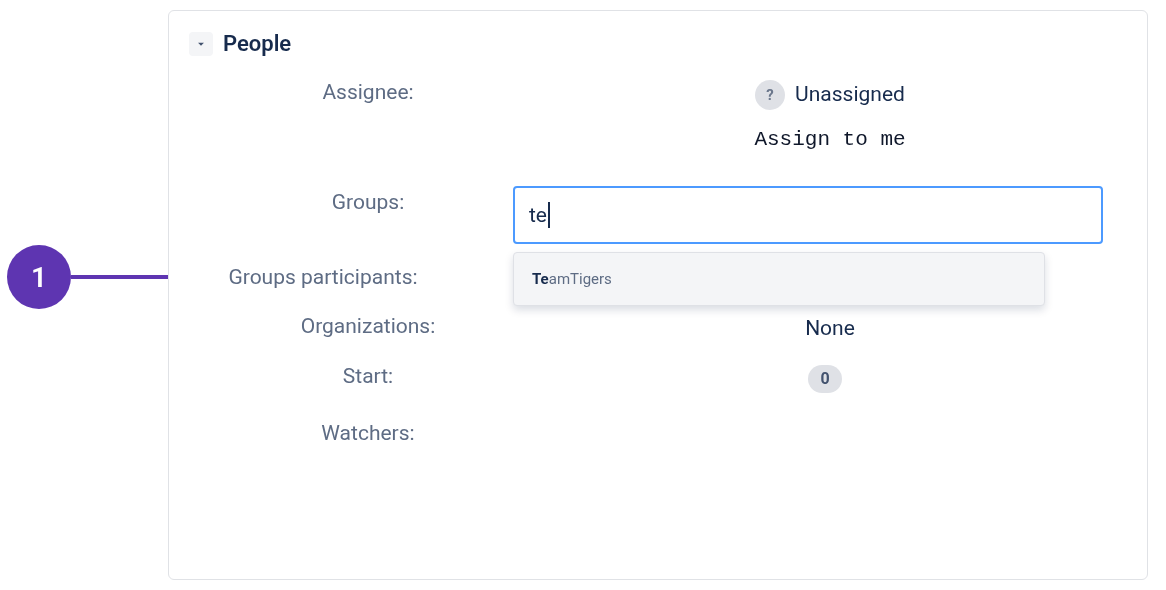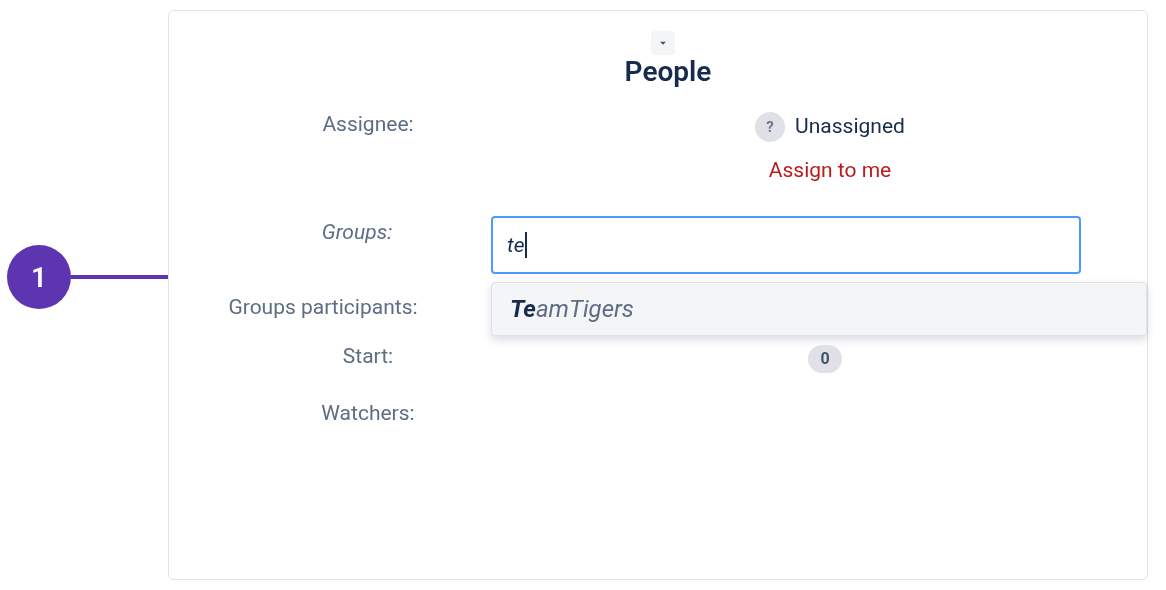--- a/index.html
+++ b/index.html
@@ -12,24 +12,23 @@
     width: 980px; height: 570px;
     border: 1px solid #e0e2e6;
     border-radius: 6px;
     background: #fff;
     padding-top: 20px;
   }
 
   .section-header {
     display: flex; align-items: center;
     margin-left: 20px;
-    font-size: 28px;
+    font-size: 22px;
     font-weight: 600;
     color: #172b4d;
-    flex-direction: column;
   }
   .twisty {
     width: 24px; height: 24px;
     display: flex; align-items: center; justify-content: center;
     margin-right: 10px;
     border-radius: 4px;
     background: #f4f5f7;
     color: #6b778c;
   }
   .twisty svg { width: 14px; height: 14px; fill: #42526e; }
@@ -50,21 +49,21 @@
   .avatar {
     display: inline-flex; align-items: center; justify-content: center;
     width: 30px; height: 30px; border-radius: 50%;
     vertical-align: middle; margin-right: 10px;
     font-size: 15px; font-weight: 700;
   }
   .avatar.unassigned { background: #dfe1e6; color: #6b778c; }
   .avatar.admin { background: #6554c0; color: #fff; }
   .avatar.admin svg { width: 20px; height: 20px; }
 
-  .link { color: #b91c1c; cursor: pointer; }
+  .link { color: #0f172a; cursor: pointer; font-family: Liberation Mono, monospace; }
   .info-icon {
     display: inline-flex; align-items: center; justify-content: center;
     width: 20px; height: 20px; border-radius: 50%;
     background: #0052cc; color: #fff; font-size: 12px; font-weight: 700;
     margin-left: 10px;
     vertical-align: middle;
   }
 
   .groups-input {
     width: 590px; height: 58px;
@@ -78,29 +77,29 @@
     display: flex; align-items: center;
   }
   .cursor-bar {
     display: inline-block; width: 1.5px; height: 26px;
     background: #172b4d;
     margin-left: 1px;
     vertical-align: middle;
   }
 
   .suggest {
-    width: 656px;
+    width: 532px;
     height: 54px;
     border: 1px solid #dfe1e6;
     border-radius: 4px;
     background: #f4f5f7;
     box-shadow: 0 4px 8px rgba(9,30,66,0.15);
     padding: 0 18px;
     display: flex; align-items: center;
-    font-size: 24px;
+    font-size: 15px;
     color: #5e6c84;
     margin-top: 8px;
   }
   .suggest b { color: #172b4d; font-weight: 700; }
 
   .pill {
     display: inline-flex; align-items: center; justify-content: center;
     min-width: 34px; height: 28px;
     padding: 0 10px;
     border-radius: 14px;
@@ -162,38 +161,42 @@
           <span class="avatar unassigned">?</span><span>Unassigned</span>
           <div style="margin-top:8px;">
             <span class="link">Assign to me</span>
           </div>
         </div>
       </div>
 
       <div class="row">
       </div>
 
-      <div class="row" style="margin-bottom:0;font-style:italic;">
+      <div class="row" style="margin-bottom:0;">
         <div class="label">Groups:</div>
         <div class="value">
           <div class="groups-input">
             <span>te</span>
               <span class="cursor-bar"></span>
           </div>
           <div class="suggest">
             <span><b>Te</b><span>amTigers</span></span>
           </div>
         </div>
       </div>
 
       <div class="row" style="margin-top:-44px; margin-bottom:18px;">
         <div class="label multiline" style="width:200px;">Groups participants:</div>
         <div class="value"></div>
       </div>
 
+      <div class="row">
+        <div class="label">Organizations:</div>
+        <div class="value">None</div>
+      </div>
 
       <div class="row">
         <div class="label">Start:</div>
         <div class="value">
           <span class="pill">0</span>
         </div>
       </div>
 
       <div class="row watchers">
         <div class="label">Watchers:</div>

